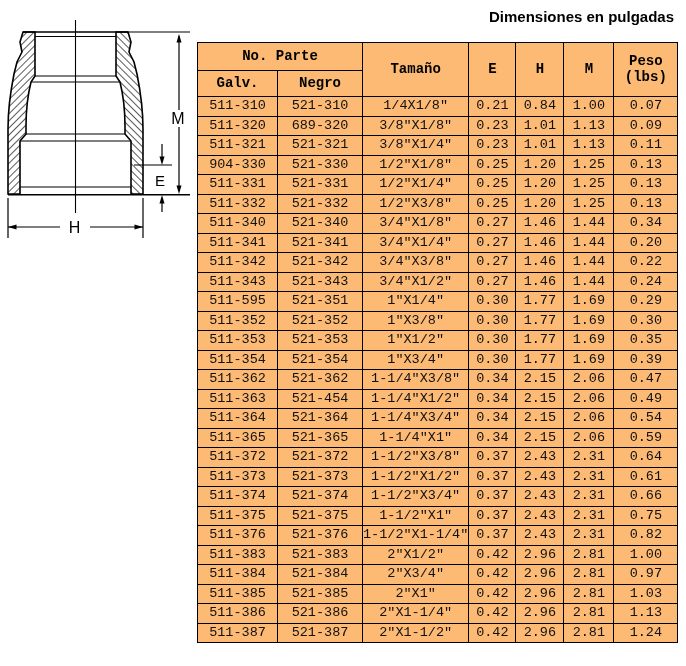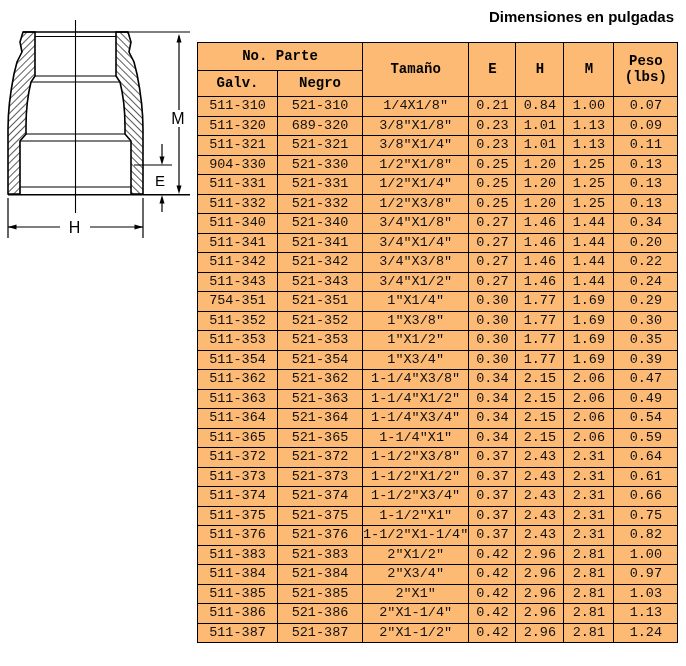--- a/index.html
+++ b/index.html
@@ -195,21 +195,21 @@
       <tr>
         <td>511-343</td>
         <td>521-343</td>
         <td>3/4"X1/2"</td>
         <td>0.27</td>
         <td>1.46</td>
         <td>1.44</td>
         <td>0.24</td>
       </tr>
       <tr>
-        <td>754-351</td>
+        <td>511-595</td>
         <td>521-351</td>
         <td>1"X1/4"</td>
         <td>0.30</td>
         <td>1.77</td>
         <td>1.69</td>
         <td>0.29</td>
       </tr>
       <tr>
         <td>511-352</td>
         <td>521-352</td>
@@ -241,21 +241,21 @@
         <td>511-362</td>
         <td>521-362</td>
         <td>1-1/4"X3/8"</td>
         <td>0.34</td>
         <td>2.15</td>
         <td>2.06</td>
         <td>0.47</td>
       </tr>
       <tr>
         <td>511-363</td>
-        <td>521-363</td>
+        <td>521-454</td>
         <td>1-1/4"X1/2"</td>
         <td>0.34</td>
         <td>2.15</td>
         <td>2.06</td>
         <td>0.49</td>
       </tr>
       <tr>
         <td>511-364</td>
         <td>521-364</td>
         <td>1-1/4"X3/4"</td>

